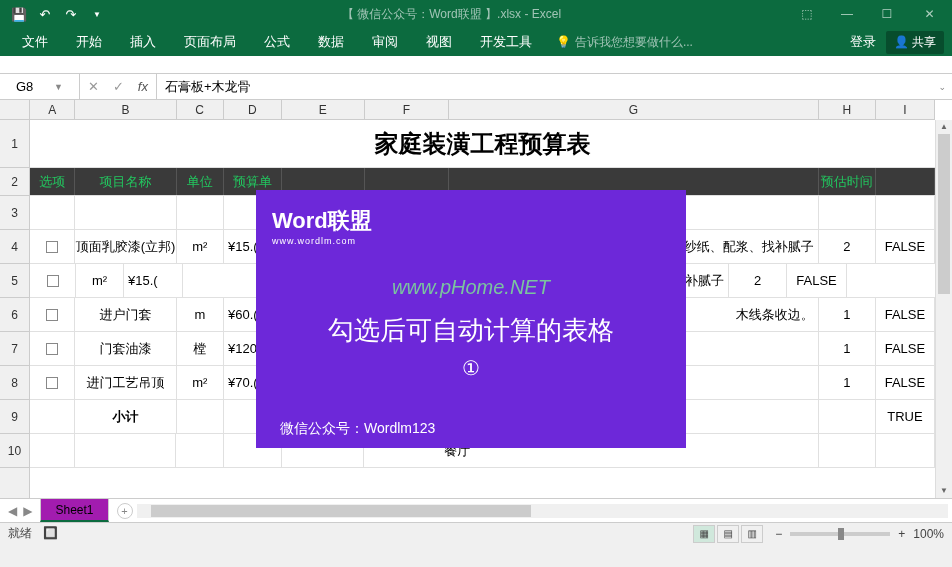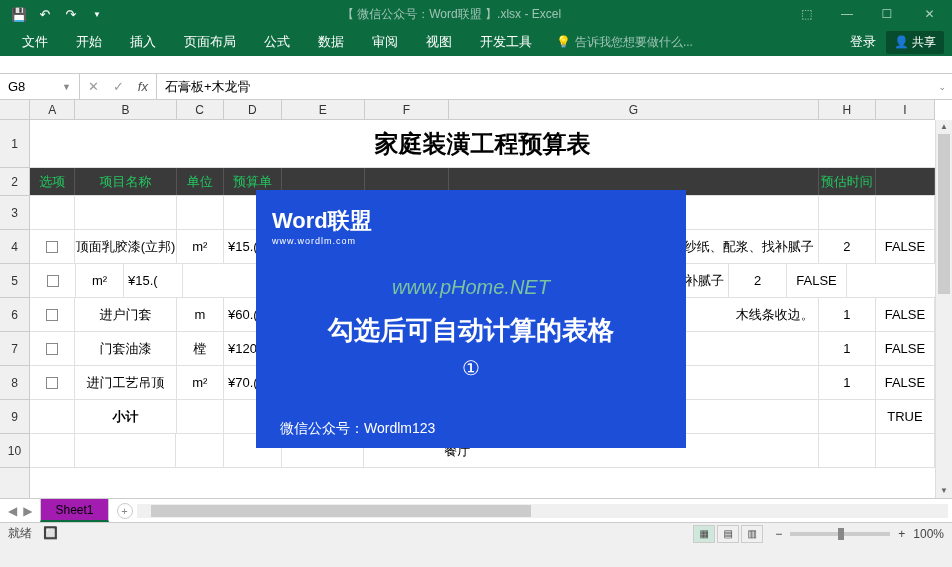--- a/index.html
+++ b/index.html
@@ -16,21 +16,21 @@
 .ribbon-tabs { height: 28px; background: #0c6b3f; display: flex; align-items: center; padding: 0 8px; }
 .ribbon-tabs .tab { padding: 0 14px; color: #fff; font-size: 13px; height: 28px; display: flex; align-items: center; }
 .ribbon-tabs .tell-me { color: #a0c4b5; font-size: 12px; padding: 0 10px; display: flex; align-items: center; gap: 4px; }
 .ribbon-tabs .spacer { flex: 1; }
 .ribbon-tabs .login { color: #fff; font-size: 13px; padding: 0 10px; }
 .ribbon-tabs .share { background: #074d2d; color: #fff; padding: 3px 8px; font-size: 12px; border-radius: 2px; display: flex; align-items: center; gap: 3px; }
 
 .ribbon-body { height: 18px; background: #fff; border-bottom: 1px solid #ccc; }
 
 .formula-bar { height: 26px; background: #fff; display: flex; align-items: center; border-bottom: 1px solid #ccc; font-size: 13px; }
-.formula-bar .name-box { width: 80px; border-right: 1px solid #ccc; padding: 0 8px; height: 100%; display: flex; align-items: center; justify-content: space-between; }
+.formula-bar .name-box { width: 80px; border-right: 1px solid #ccc; padding: 0 16px; height: 100%; display: flex; align-items: center; justify-content: space-between; }
 .formula-bar .name-box .dd { color: #888; font-size: 9px; }
 .formula-bar .fx-btns { display: flex; align-items: center; padding: 0 8px; gap: 14px; color: #999; }
 .formula-bar .fx-btns .fx { font-style: italic; color: #555; }
 .formula-bar .formula-input { flex: 1; padding: 0 8px; border-left: 1px solid #ccc; height: 100%; display: flex; align-items: center; }
 .formula-bar .expand { padding: 0 6px; color: #888; font-size: 9px; }
 
 .sheet-area { position: relative; height: 398px; background: #fff; }
 .sel-all { position: absolute; left: 0; top: 0; width: 30px; height: 20px; background: #f0f0f0; border-right: 1px solid #ccc; border-bottom: 1px solid #ccc; }
 .col-headers { position: absolute; left: 30px; top: 0; right: 17px; height: 20px; background: #f0f0f0; display: flex; border-bottom: 1px solid #ccc; }
 .col-headers .ch { border-right: 1px solid #ccc; text-align: center; font-size: 12px; color: #333; line-height: 20px; }
@@ -46,25 +46,25 @@
 .grid .header-row .cell { justify-content: center; border-right: 1px solid #555; }
 .grid .data-row { height: 34px; }
 .grid .data-row .cell { justify-content: center; }
 .grid .checkbox { width: 12px; height: 12px; border: 1px solid #888; background: #fff; }
 .grid .subtotal-row .cell.bold { font-weight: bold; }
 
 .vscroll { position: absolute; right: 0; top: 20px; width: 17px; bottom: 0; background: #f0f0f0; border-left: 1px solid #ddd; }
 .vscroll .thumb { position: absolute; left: 2px; right: 2px; top: 14px; height: 160px; background: #ccc; }
 .vscroll .arr { position: absolute; left: 0; right: 0; height: 14px; text-align: center; font-size: 8px; color: #666; line-height: 14px; }
 
-.overlay { position: absolute; left: 256px; top: 190px; width: 430px; height: 258px; background: #1d4ed8; color: #fff; display: flex; flex-direction: column; align-items: center; padding: 16px 0; }
+.overlay { position: absolute; left: 256px; top: 190px; width: 430px; height: 258px; background: #6d28d9; color: #fff; display: flex; flex-direction: column; align-items: center; padding: 16px 0; }
 .overlay .logo { font-size: 22px; font-weight: bold; align-self: flex-start; margin-left: 16px; }
 .overlay .logo .en { font-size: 9px; font-weight: normal; display: block; letter-spacing: 1px; }
 .overlay .phome { font-size: 20px; color: #7bc49f; margin-top: 30px; font-style: italic; }
-.overlay .big-text { font-size: 26px; font-weight: bold; margin-top: 14px; }
+.overlay .big-text { font-size: 26px; font-weight: normal; margin-top: 14px; }
 .overlay .circle-num { font-size: 20px; margin-top: 8px; }
 .overlay .wechat { font-size: 14px; margin-top: 40px; align-self: flex-start; margin-left: 24px; }
 
 .sheet-tabs { height: 24px; background: #fff; border-top: 1px solid #ccc; display: flex; align-items: center; font-size: 12px; }
 .sheet-tabs .nav { padding: 0 8px; color: #888; display: flex; gap: 6px; }
 .sheet-tabs .tab { padding: 0 14px; border-right: 1px solid #ccc; border-left: 1px solid #ccc; background: #a21caf; height: 100%; display: flex; align-items: center; border-bottom: 2px solid #0c6b3f; }
 .sheet-tabs .add { width: 24px; text-align: center; color: #888; border: 1px solid #ccc; border-radius: 50%; width: 16px; height: 16px; line-height: 14px; margin-left: 8px; font-size: 11px; }
 .sheet-tabs .hscroll { flex: 1; margin: 0 4px; height: 14px; background: #f0f0f0; position: relative; }
 .sheet-tabs .hscroll .thumb { position: absolute; left: 14px; width: 380px; top: 1px; bottom: 1px; background: #ccc; }
 

